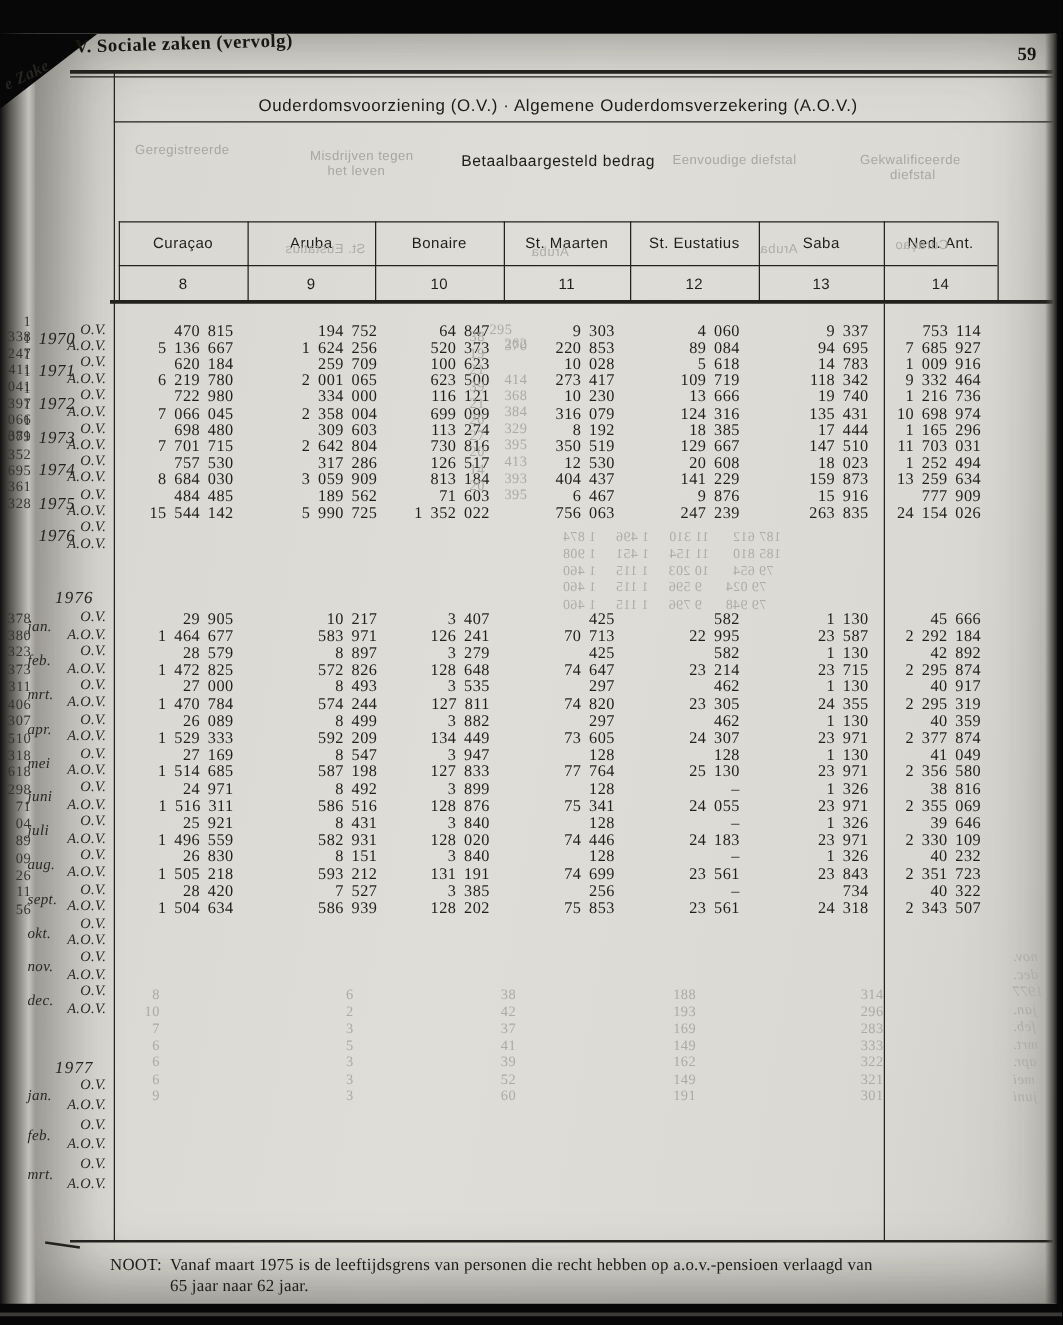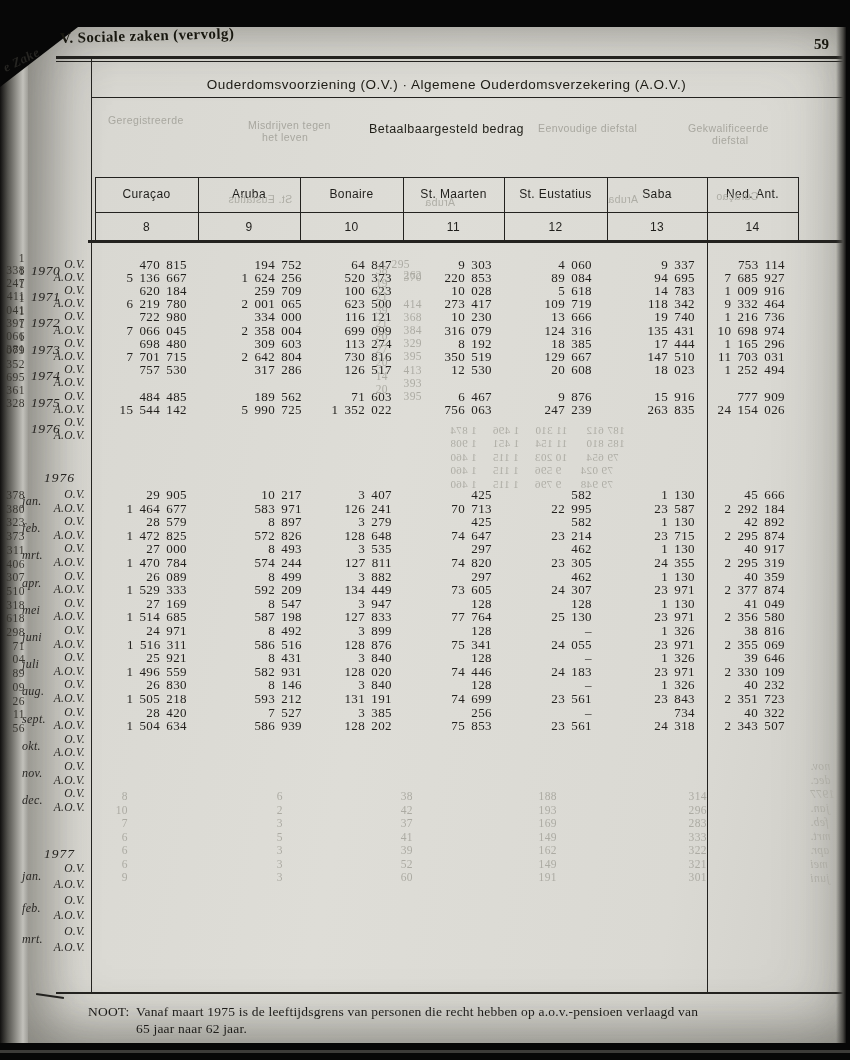--- a/index.html
+++ b/index.html
@@ -194,20 +194,29 @@
     <div class="drow" style="top: 363.1px; height: 13.2px; line-height: 13.2px;">
       <div class="dcell" style="width: 108px;">757 530</div>
       <div class="dcell" style="width: 115px;">317 286</div>
       <div class="dcell" style="width: 90px;">126 517</div>
       <div class="dcell" style="width: 100px;">12 530</div>
       <div class="dcell" style="width: 100px;">20 608</div>
       <div class="dcell" style="width: 103px;">18 023</div>
       <div class="dcell" style="width: 90px;">1 252 494</div>
     </div>
     <div class="ovlabel" style="top: 376.3px; line-height: 13.2px;">A.O.V.</div>
+    <div class="drow" style="top: 376.3px; height: 13.2px; line-height: 13.2px;">
+      <div class="dcell" style="width: 108px;">8 684 030</div>
+      <div class="dcell" style="width: 115px;">3 059 909</div>
+      <div class="dcell" style="width: 90px;">813 184</div>
+      <div class="dcell" style="width: 100px;">404 437</div>
+      <div class="dcell" style="width: 100px;">141 229</div>
+      <div class="dcell" style="width: 103px;">159 873</div>
+      <div class="dcell" style="width: 90px;">13 259 634</div>
+    </div>
     <div class="ylabel" style="top: 389.5px; height: 26.4px;">1975</div>
     <div class="ovlabel" style="top: 389.5px; line-height: 13.2px;">O.V.</div>
     <div class="drow" style="top: 389.5px; height: 13.2px; line-height: 13.2px;">
       <div class="dcell" style="width: 108px;">484 485</div>
       <div class="dcell" style="width: 115px;">189 562</div>
       <div class="dcell" style="width: 90px;">71 603</div>
       <div class="dcell" style="width: 100px;">6 467</div>
       <div class="dcell" style="width: 100px;">9 876</div>
       <div class="dcell" style="width: 103px;">15 916</div>
       <div class="dcell" style="width: 90px;">777 909</div>
@@ -388,21 +397,21 @@
       <div class="dcell" style="width: 90px;">128 020</div>
       <div class="dcell" style="width: 100px;">74 446</div>
       <div class="dcell" style="width: 100px;">24 183</div>
       <div class="dcell" style="width: 103px;">23 971</div>
       <div class="dcell" style="width: 90px;">2 330 109</div>
     </div>
     <div class="mlabel" style="top: 678.4px; height: 27.2px;">aug.</div>
     <div class="ovlabel" style="top: 678.4px; line-height: 13.6px;">O.V.</div>
     <div class="drow" style="top: 678.4px; height: 13.6px; line-height: 13.6px;">
       <div class="dcell" style="width: 108px;">26 830</div>
-      <div class="dcell" style="width: 115px;">8 146</div>
+      <div class="dcell" style="width: 115px;">8 151</div>
       <div class="dcell" style="width: 90px;">3 840</div>
       <div class="dcell" style="width: 100px;">128</div>
       <div class="dcell" style="width: 100px;">–</div>
       <div class="dcell" style="width: 103px;">1 326</div>
       <div class="dcell" style="width: 90px;">40 232</div>
     </div>
     <div class="ovlabel" style="top: 692px; line-height: 13.6px;">A.O.V.</div>
     <div class="drow" style="top: 692px; height: 13.6px; line-height: 13.6px;">
       <div class="dcell" style="width: 108px;">1 505 218</div>
       <div class="dcell" style="width: 115px;">593 212</div>

